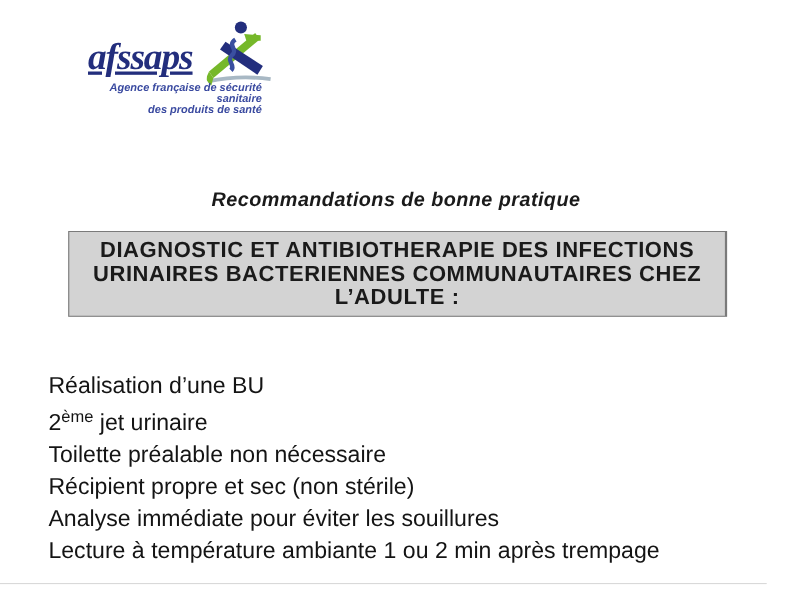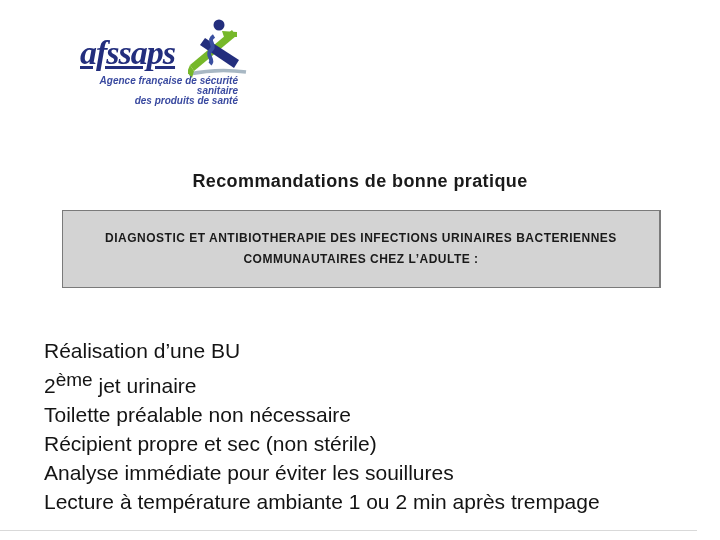--- a/index.html
+++ b/index.html
@@ -28,42 +28,43 @@
     font-style:italic;font-weight:bold;
     font-size:10px;line-height:10px;
     color:#3a4aa0;
   }
   
   .heading{
     position:absolute;left:0;top:171px;width:720px;
     text-align:center;
     font-weight:bold;font-size:18px;letter-spacing:.4px;
     color:#1a1a1a;
+    font-style:italic;
   }
   
   .title-box{
     position:absolute;left:62px;top:210px;width:599px;height:78px;
     box-sizing:border-box;
     background:#d3d3d3;
     border:1px solid #7a7a7a;
     border-right-width:2px;
     display:flex;align-items:center;justify-content:center;
     text-align:center;
-    font-weight:bold;font-size:12px;line-height:21px;letter-spacing:.5px;
+    font-weight:bold;font-size:20px;line-height:21px;letter-spacing:.5px;
     color:#1a1a1a;
     padding:0 14px;
   }
   
   .body-text{
     position:absolute;left:33px;top:336px;width:670px;
     font-size:21px;line-height:29px;
     color:#141414;
   }
   .body-line{white-space:pre-wrap;margin-left:11px;}
-  .sup{font-size:19px;vertical-align:7px;}
+  .sup{font-size:15px;vertical-align:7px;}
   
   .bottom-rule{
     position:absolute;left:0;top:530px;width:697px;height:0;
     border-top:1.5px solid #d9d9d9;
   }
 </style>
 </head>
 <body>
 
 <div class="slide">

